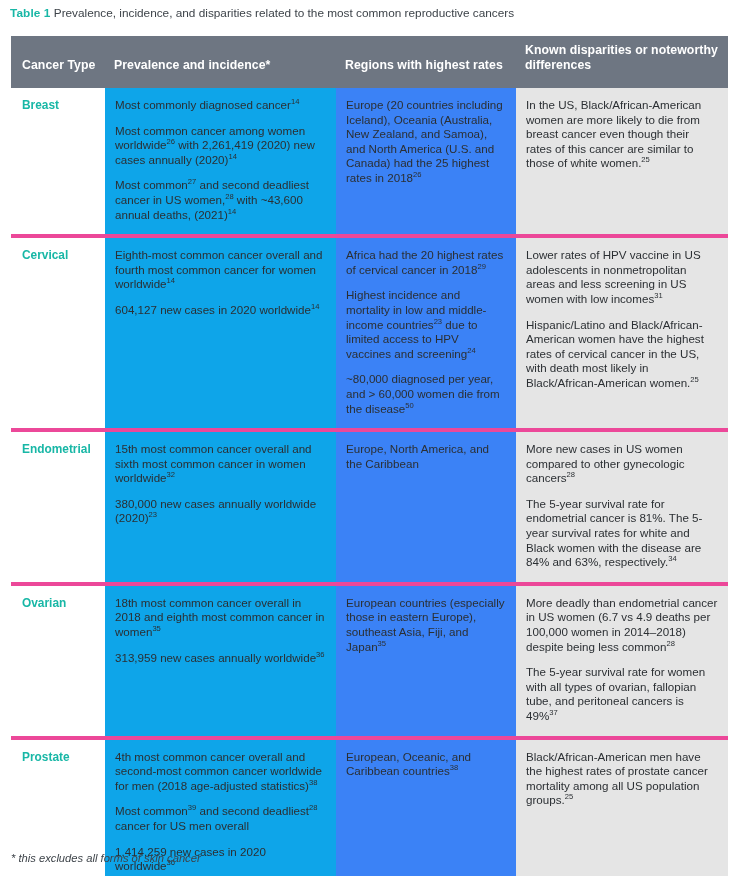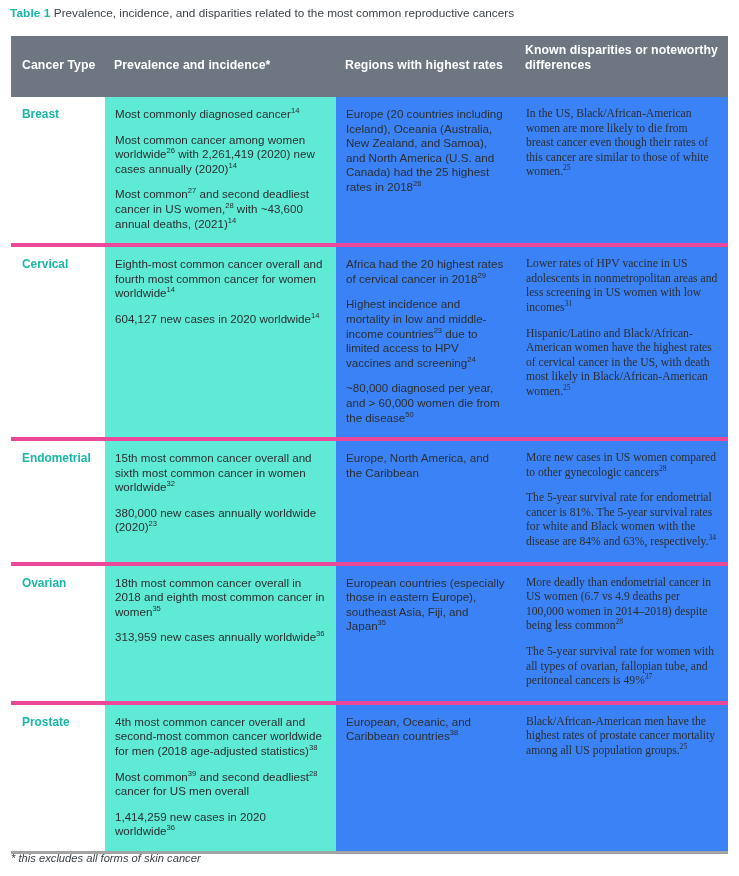--- a/index.html
+++ b/index.html
@@ -62,21 +62,21 @@
   table.t col.c3 { width: 180px; }
   table.t col.c4 { width: 212px; }
 
   thead th {
     background: #6e7682;
     color: #ffffff;
     text-align: left;
     font-size: 12.3px;
     font-weight: bold;
     line-height: 14.5px;
-    padding: 7px 9px 25px 9px;
+    padding: 7px 9px 16px 9px;
     vertical-align: bottom;
     height: 38px;
     box-sizing: border-box;
     letter-spacing: .05px;
   }
   thead th.h1 { padding-left: 11px; }
 
   tbody td {
     vertical-align: top;
     font-size: 11.6px;
@@ -88,23 +88,23 @@
   tbody tr:last-child td { border-bottom: 3px solid #a3a3a3; }
 
   td.col-type {
     background: #ffffff;
     color: #18b7a6;
     font-weight: bold;
     font-size: 11.9px;
     padding-left: 11px;
     white-space: nowrap;
   }
-  td.col-prev { background: #5eead4; }
+  td.col-prev { background: #0ea5e9; }
   td.col-reg  { background: #3b82f6; }
-  td.col-dis  { background: #3b82f6; font-family: Liberation Serif, serif; }
+  td.col-dis  { background: #e5e5e5; }
 
   td p {
     margin: 0 0 11px 0;
   }
   td p:last-child { margin-bottom: 0; }
 
   sup {
     font-size: 7.6px;
     vertical-align: super;
     line-height: 0;

